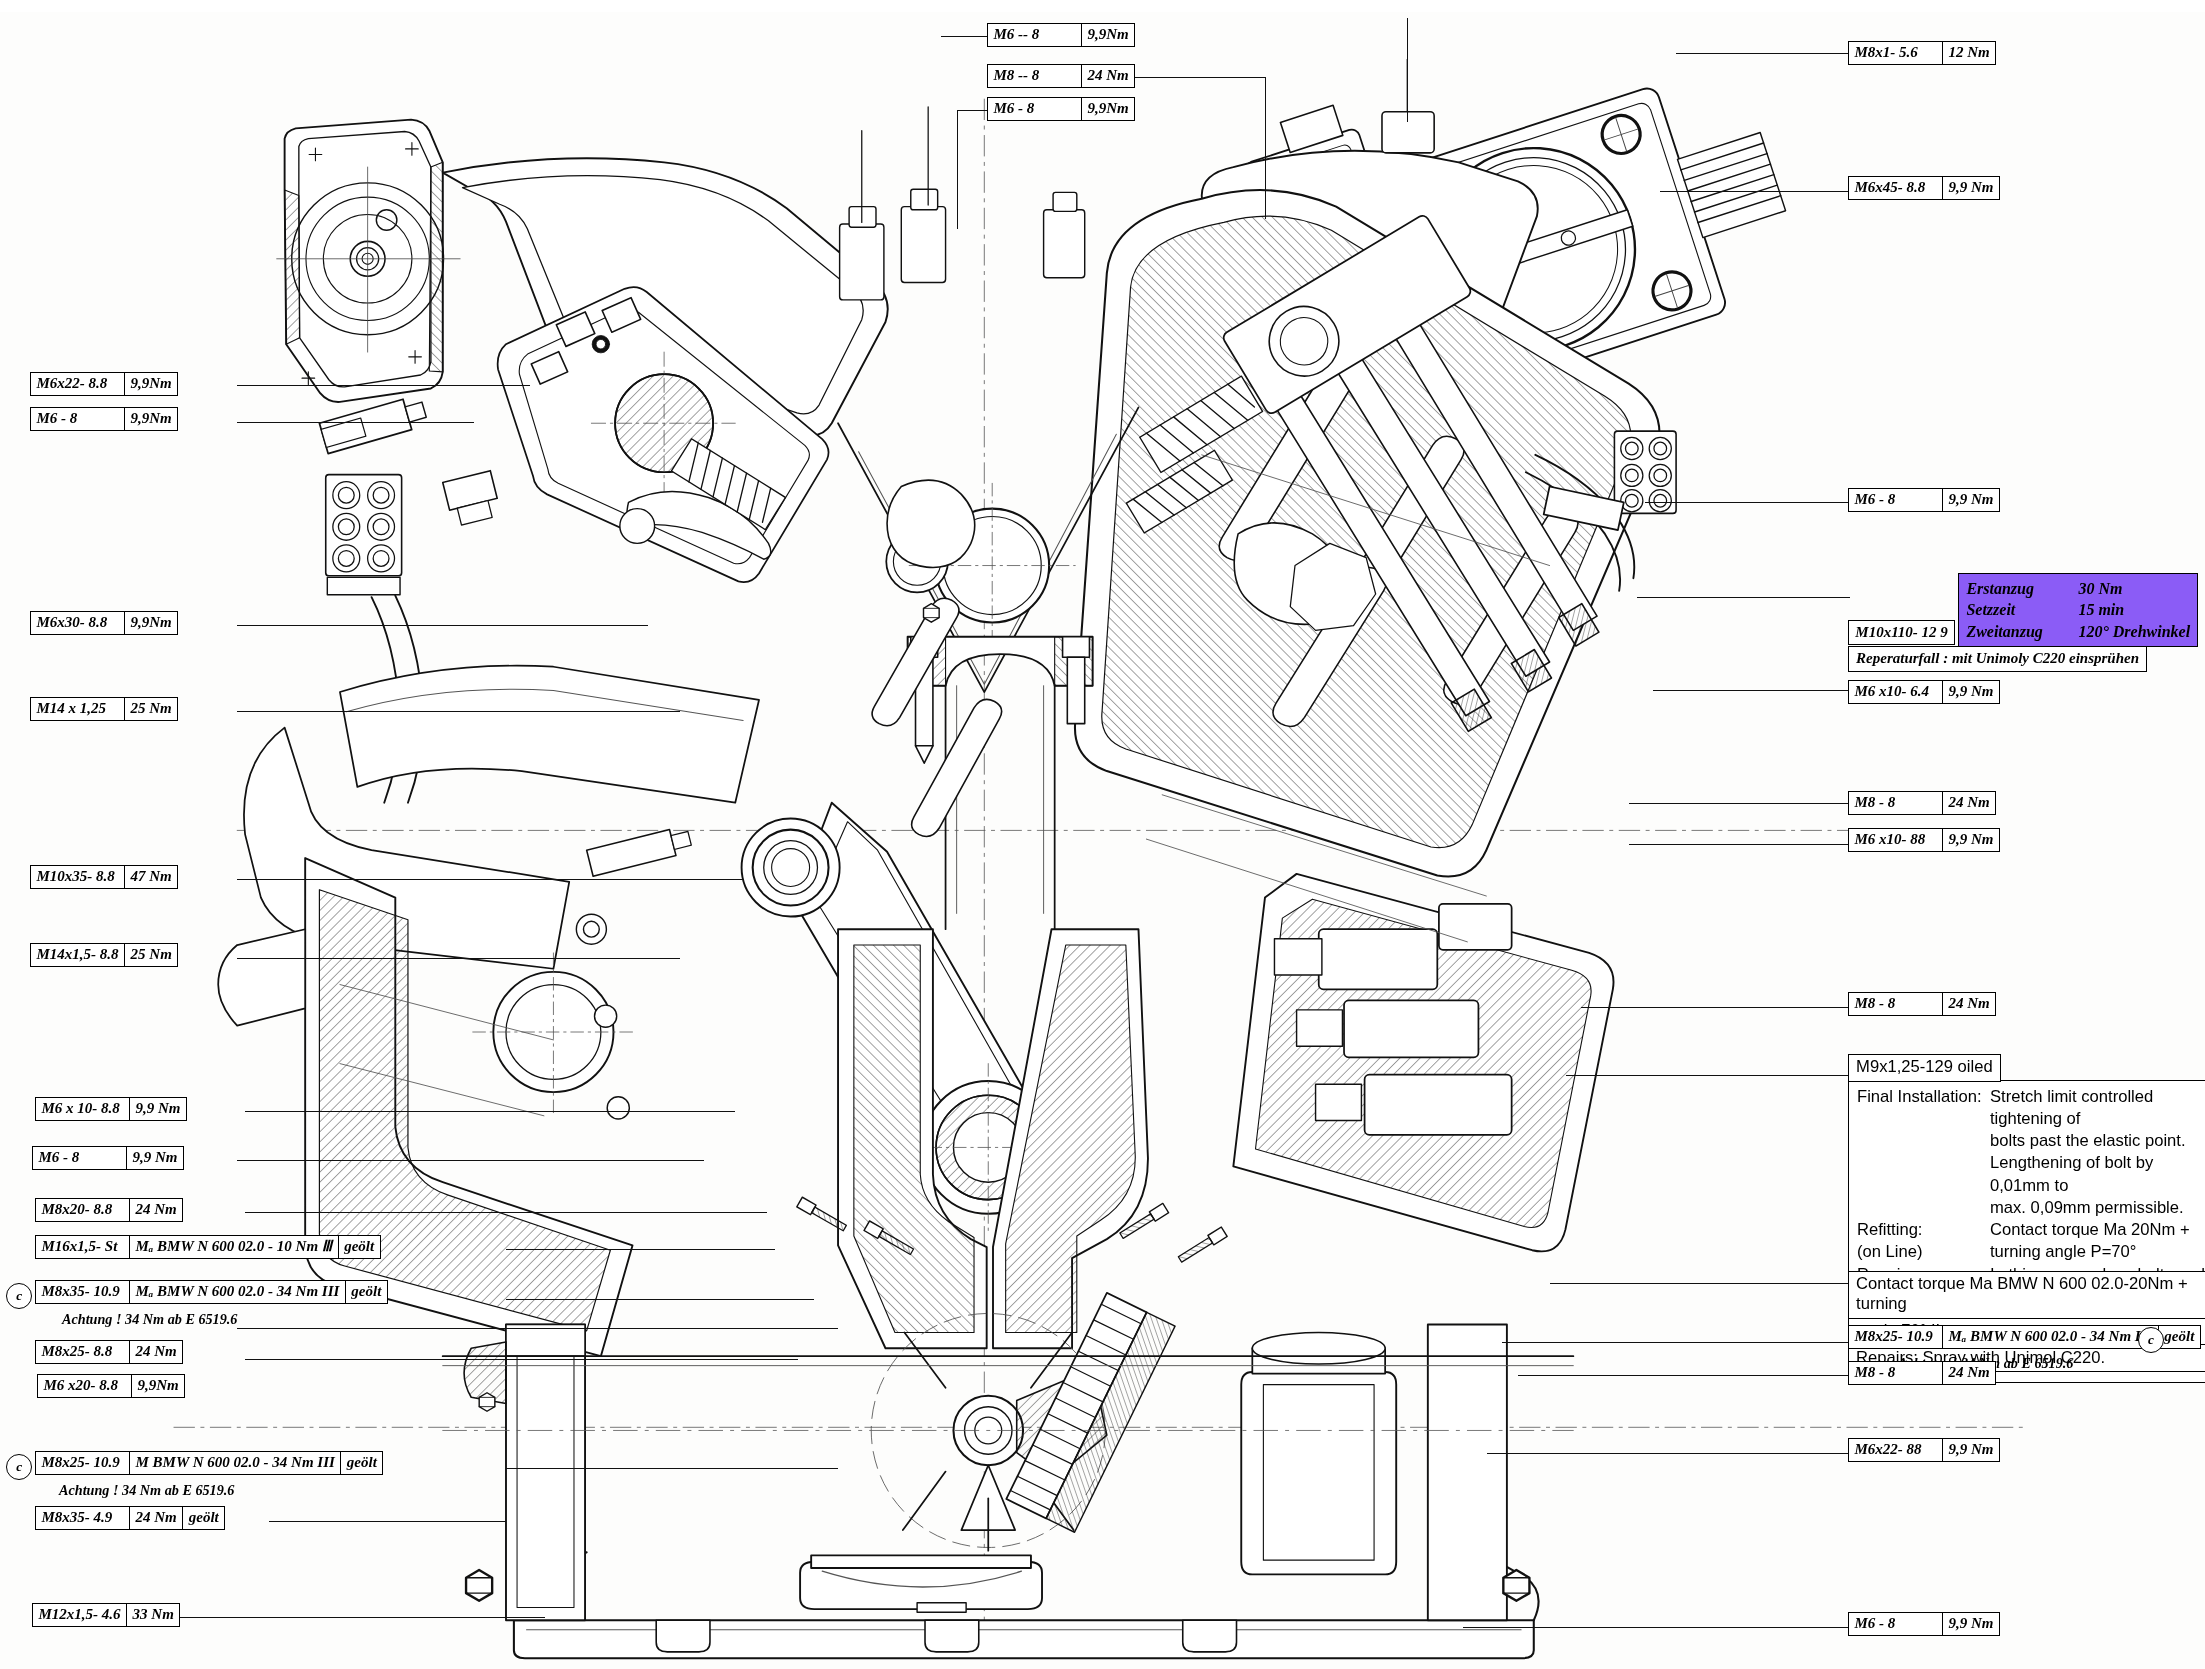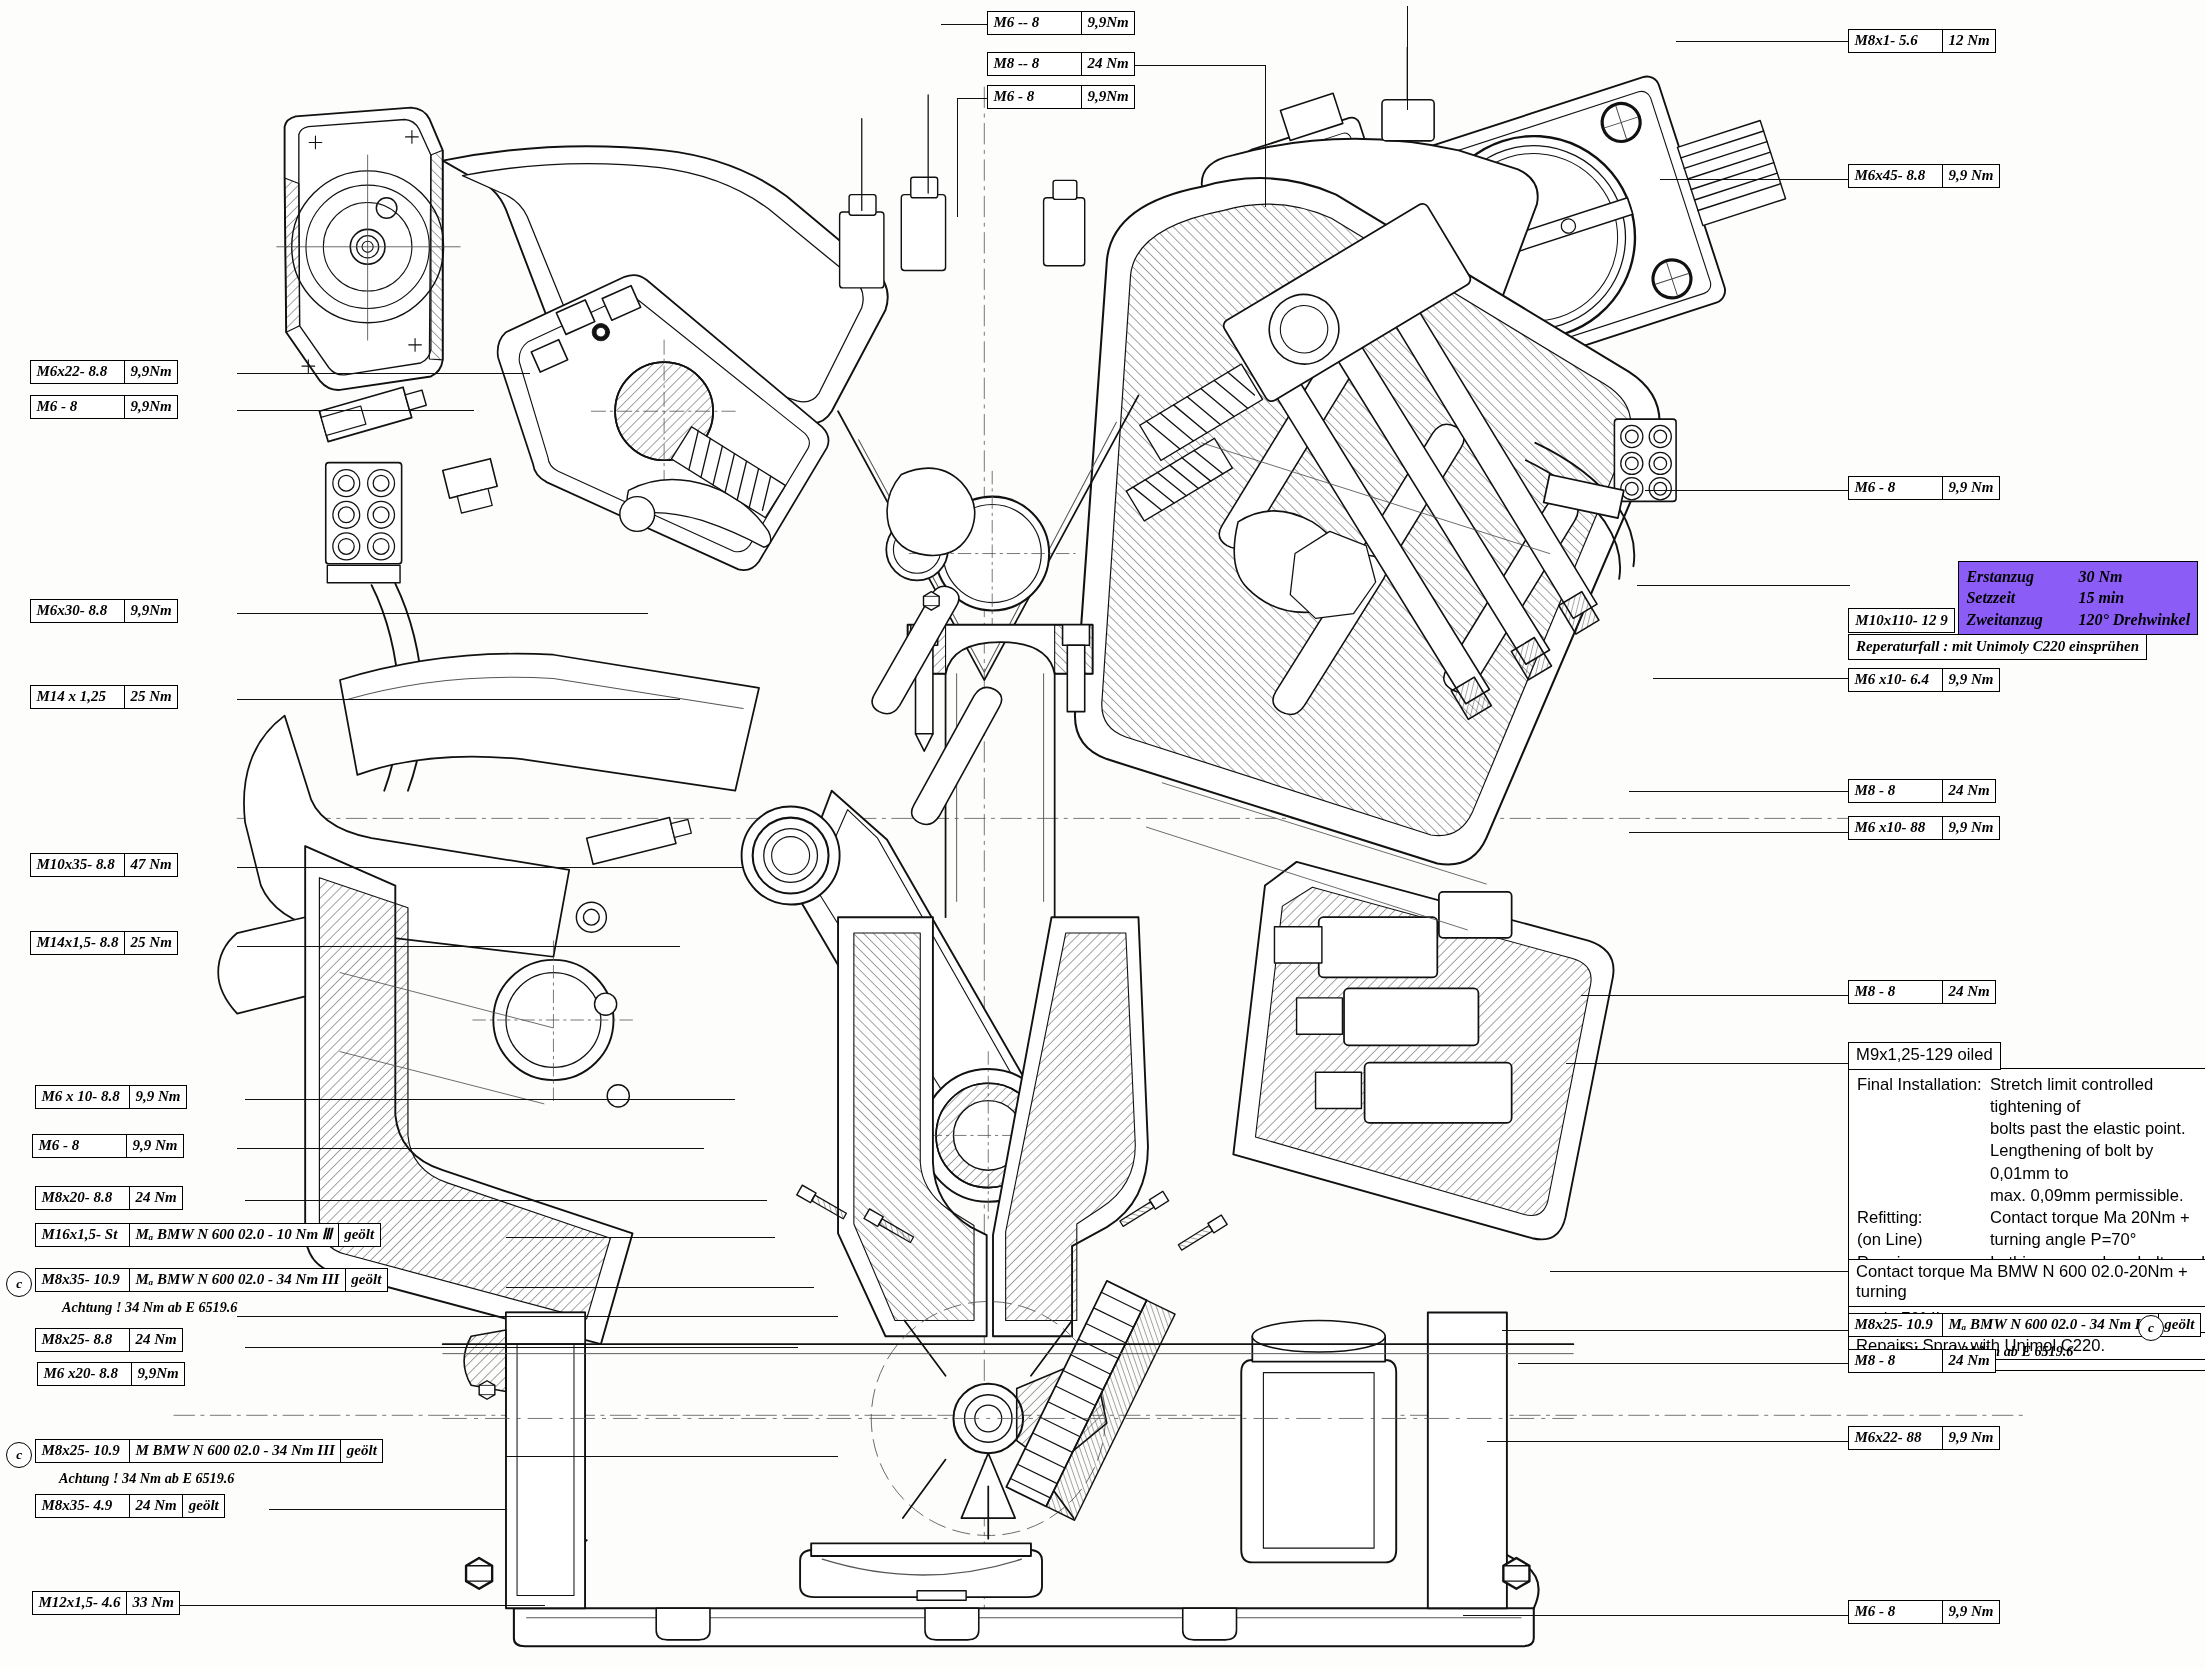--- a/index.html
+++ b/index.html
@@ -2,21 +2,21 @@
 <html style="font-size:12.7px"><head>
 <meta charset="utf-8">
 <title>Engine Torque Specification Drawing</title>
 <style>
   html,body{margin:0;padding:0;background:#ffffff;}
   body{
     font-family:"Liberation Sans", sans-serif;
     width:2205px;height:1670px;position:relative;overflow:hidden;
     color:#000;
   }
-  #sheet{position:absolute;inset:0;background:#fdfdfc;}
+  #sheet{position:absolute;inset:0;background:#fdfdfc;margin-top:12px;}
   #drawing{position:absolute;inset:0;}
   svg{display:block;}
 
   
   .callout{
     position:absolute;
     display:flex;
     align-items:stretch;
     font-family:"Liberation Serif", serif;
     font-style:italic;

